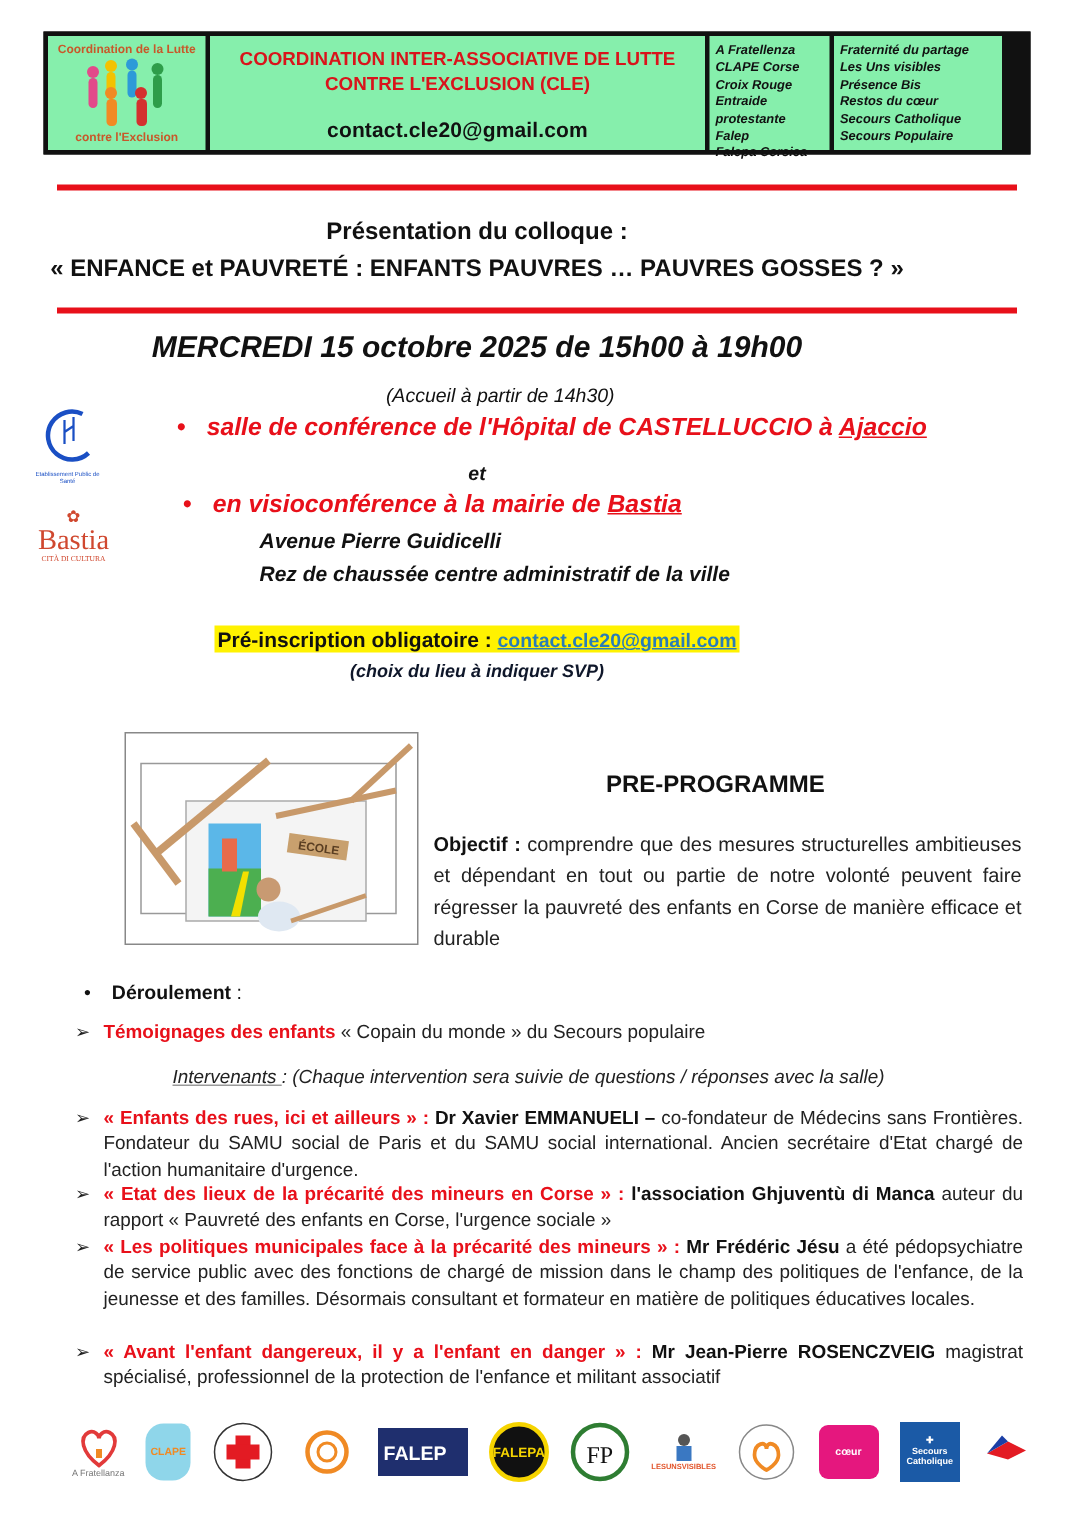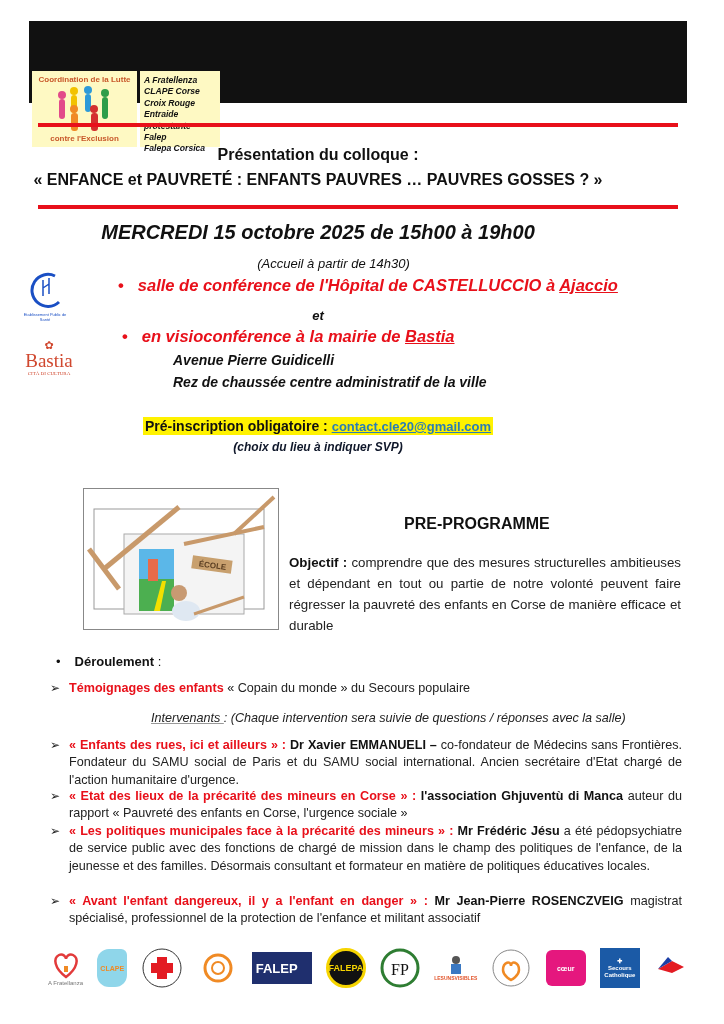--- a/index.html
+++ b/index.html
@@ -1,21 +1,21 @@
 <!DOCTYPE html>
 <html><head>
 <meta charset="utf-8">
 <style>
   * { box-sizing: border-box; margin: 0; padding: 0; }
   html, body { width: 724px; height: 1024px; background: #fff; overflow: hidden; }
   body { font-family: "Liberation Sans", sans-serif; color: #111; position: relative; }
 
   
   .header { position: absolute; left: 29px; top: 21px; width: 658px; height: 82px; border: 3px solid #111; display: flex; background:#111; gap:3px; }
-  .header > div { background: #fef9c3; height: 100%; margin-top: 47px; }
+  .header > div { background: #86efac; height: 100%; }
   .h-logo { width: 105px; display:flex; flex-direction:column; align-items:center; justify-content:space-between; padding:4px 2px; }
   .h-logo .lt { font-size: 8px; color:#c8582a; font-weight:bold; }
   .h-main { width: 330px; text-align:center; padding-top:7px; }
   .h-main .t { color:#d9141b; font-weight:bold; font-size:12.5px; line-height:17px; }
   .h-main .m { font-size:14px; font-weight:bold; margin-top:13px; letter-spacing:0.1px; }
   .h-list { width: 80px; padding:4px 4px; font-size:8.6px; font-style:italic; font-weight:bold; line-height:11.4px; }
   .h-list2 { width: 112px; }
 
   .redline { position:absolute; left:38px; width:640px; height:4px; background:#e8101a; }
 
@@ -43,21 +43,21 @@
   .obj b { color:#111; }
 
   .deroul { position:absolute; left:56px; top:654px; font-size:13px; }
   .deroul .dot { margin-right:14px; }
   .item { position:absolute; left:50px; width:632px; font-size:12.6px; line-height:17.4px; color:#222; text-align:justify; }
   .item .arr { position:absolute; left:0; top:0; font-size:12px; }
   .item .txt { margin-left:19px; display:block; }
   .red { color:#e8101a; font-weight:bold; }
   .bk { color:#111; font-weight:bold; }
   .interv { position:absolute; left:115px; top:711px; font-size:12.6px; font-style:italic; color:#222; }
-  .interv u { text-decoration-color:#999;margin-left:36px; }
+  .interv u { text-decoration-color:#999; }
 
   .logos { position:absolute; top:943px; left:48px; width:640px; height:50px; display:flex; align-items:center; justify-content:space-between; }
   .logo { display:flex; flex-direction:column; align-items:center; justify-content:center; }
 </style>
 </head>
 <body>
 
 <div class="header">
   <div class="h-logo">
     <span class="lt">Coordination de la Lutte</span>
@@ -72,27 +72,39 @@
         <circle cx="55" cy="8" r="4" fill="#2e9d4a"></circle>
           <rect x="52" y="12" width="6" height="22" rx="3" fill="#2e9d4a"></rect>
         <circle cx="24" cy="24" r="4" fill="#f08a24"></circle>
           <rect x="21" y="28" width="7" height="18" rx="3" fill="#f08a24"></rect>
         <circle cx="44" cy="24" r="4" fill="#d4302e"></circle>
           <rect x="41" y="28" width="7" height="18" rx="3" fill="#d4302e"></rect>
       </g>
     </svg>
     <span class="lt">contre l'Exclusion</span>
   </div>
+  <div class="h-main">
+    <div class="t">COORDINATION INTER-ASSOCIATIVE DE LUTTE CONTRE L'EXCLUSION (CLE)</div>
+    <div class="m">contact.cle20@gmail.com</div>
+  </div>
   <div class="h-list">
     <div>A Fratellenza</div>
     <div>CLAPE Corse</div>
     <div>Croix Rouge</div>
     <div>Entraide protestante</div>
     <div>Falep</div>
     <div>Falepa Corsica</div>
+  </div>
+  <div class="h-list h-list2">
+    <div>Fraternité du partage</div>
+    <div>Les Uns visibles</div>
+    <div>Présence Bis</div>
+    <div>Restos du cœur</div>
+    <div>Secours Catholique</div>
+    <div>Secours Populaire</div>
   </div>
 </div>
 
 <div class="redline" style="top:123px;"></div>
 
 <div class="center pres">Présentation du colloque :</div>
 <div class="center title">« ENFANCE et PAUVRETÉ : ENFANTS PAUVRES … PAUVRES GOSSES  ? »</div>
 
 <div class="redline" style="top:205px;"></div>
 

